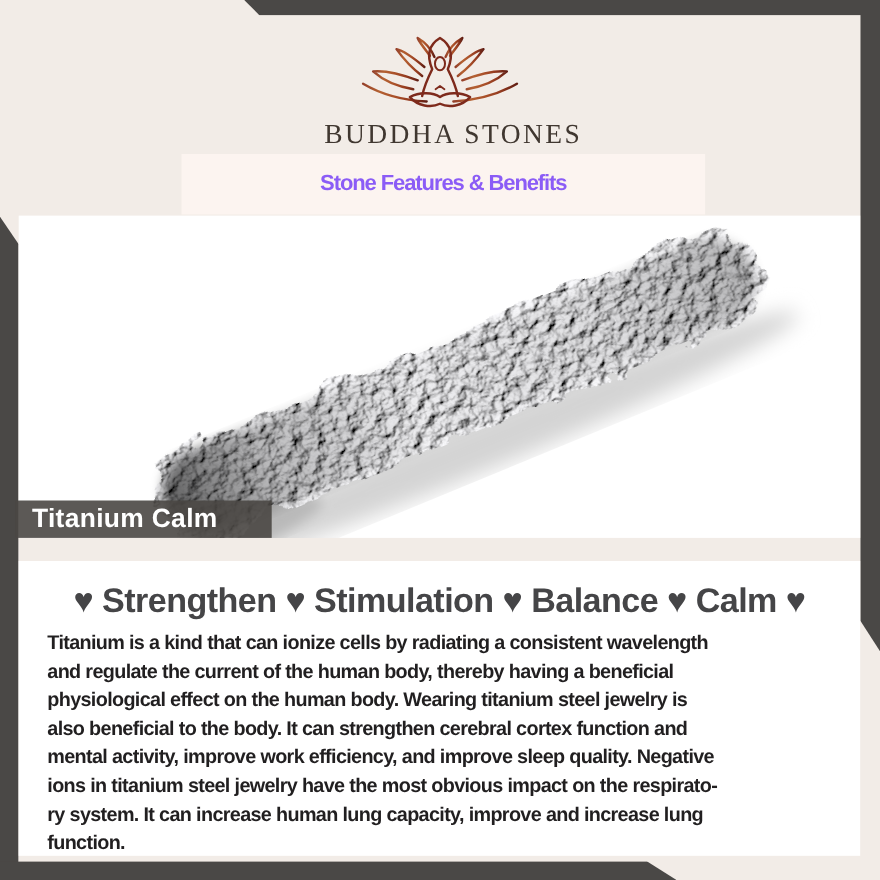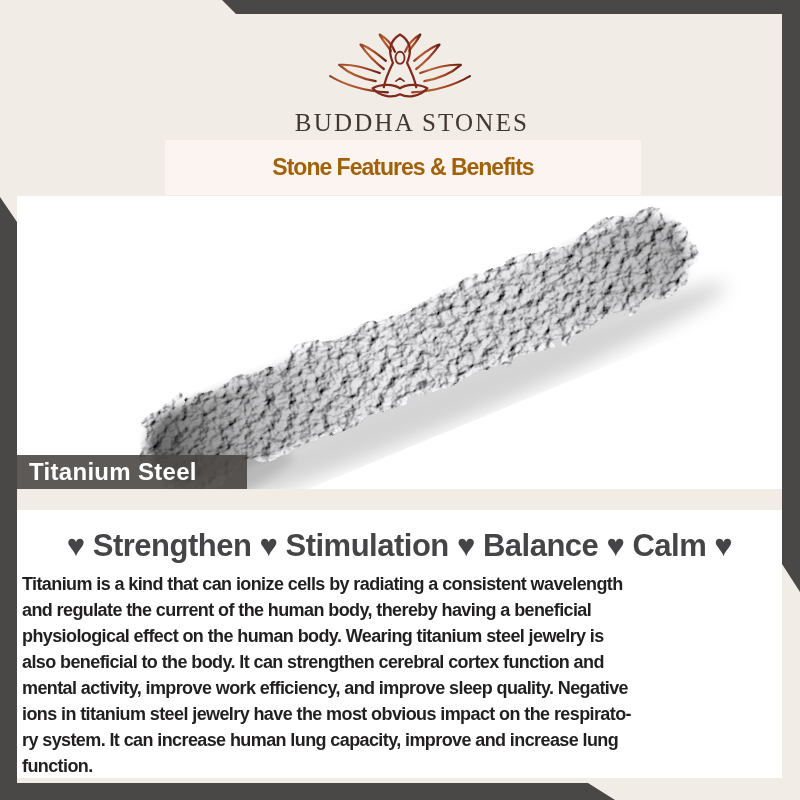--- a/index.html
+++ b/index.html
@@ -16,33 +16,33 @@
   .frame-bottom{bottom:0;left:0;width:615px;height:17px;
              clip-path:polygon(0 0,588px 0,615px 17px,0 17px);}
   
   .logo{position:absolute;top:30px;left:324px;width:152px;height:78px;}
   .brand{position:absolute;top:109px;left:12px;width:800px;text-align:center;
          font-family:"Liberation Serif","DejaVu Serif",serif;
          font-size:25px;letter-spacing:2.2px;color:#403730;}
   
   .title-panel{position:absolute;top:140px;left:165px;width:476px;height:55px;
          background:#fcf4f0;display:flex;align-items:center;justify-content:center;}
-  .title{font-size:23px;font-weight:bold;color:#a16207;letter-spacing:-1px;white-space:nowrap;text-align:right;}
+  .title{font-size:20px;font-weight:bold;color:#8b5cf6;letter-spacing:-1px;white-space:nowrap;text-align:right;}
   
   .photo-area{position:absolute;top:196px;left:17px;width:765px;height:293px;background:#ffffff;}
   .label-bar{position:absolute;top:455px;left:14px;width:233px;height:34px;
          background:rgba(74,71,68,0.9);color:#ffffff;font-size:24px;font-weight:bold;
          display:flex;align-items:center;padding-left:15px;box-sizing:border-box;
          letter-spacing:0.3px;white-space:nowrap;}
   
   .text-panel{position:absolute;top:510px;left:17px;width:765px;height:268px;
          background:#ffffff;overflow:hidden;}
   .benefits-heading{margin:18px 0 0 0;text-align:center;font-size:31px;font-weight:bold;
          color:#454547;letter-spacing:-0.5px;white-space:nowrap;}
-  .benefits-paragraph{margin:7px 18px 0 5px;font-size:18px;font-weight:bold;color:#211f20;
+  .benefits-paragraph{margin:7px 18px 0 26px;font-size:18px;font-weight:bold;color:#211f20;
          letter-spacing:-0.6px;line-height:26px;white-space:pre;}
 </style>
 </head>
 <body>
 
 <div class="page">
 
   <div class="frame frame-top"></div>
   <div class="frame frame-right"></div>
   <div class="frame frame-left"></div>
@@ -112,21 +112,21 @@
       <g transform="rotate(-22.4 400 154)">
         <ellipse cx="395" cy="212" rx="315" ry="24" fill="#d4d4d4" filter="url(#softBlur)"></ellipse>
         <ellipse cx="165" cy="204" rx="80" ry="15" fill="#b9b9b9" filter="url(#softBlur2)"></ellipse>
         <rect x="105" y="111" width="590" height="88" rx="44" fill="#8d8d90" filter="url(#metalRough)"></rect>
         <rect x="112" y="116" width="576" height="78" rx="39" fill="url(#barShade)" filter="url(#softBlur2)" style="mix-blend-mode:multiply"></rect>
       </g>
     </svg>
   </div>
 
   <div class="label-bar">
-    <span>Titanium Steel</span>
+    <span>Titanium Calm</span>
   </div>
 
   <div class="text-panel">
     <div class="benefits-heading">♥ Strengthen ♥ Stimulation ♥ Balance ♥ Calm ♥</div>
     <div class="benefits-paragraph">Titanium is a kind that can ionize cells by radiating a consistent wavelength
 and regulate the current of the human body, thereby having a beneficial
 physiological effect on the human body. Wearing titanium steel jewelry is
 also beneficial to the body. It can strengthen cerebral cortex function and
 mental activity, improve work efficiency, and improve sleep quality. Negative
 ions in titanium steel jewelry have the most obvious impact on the respirato-

